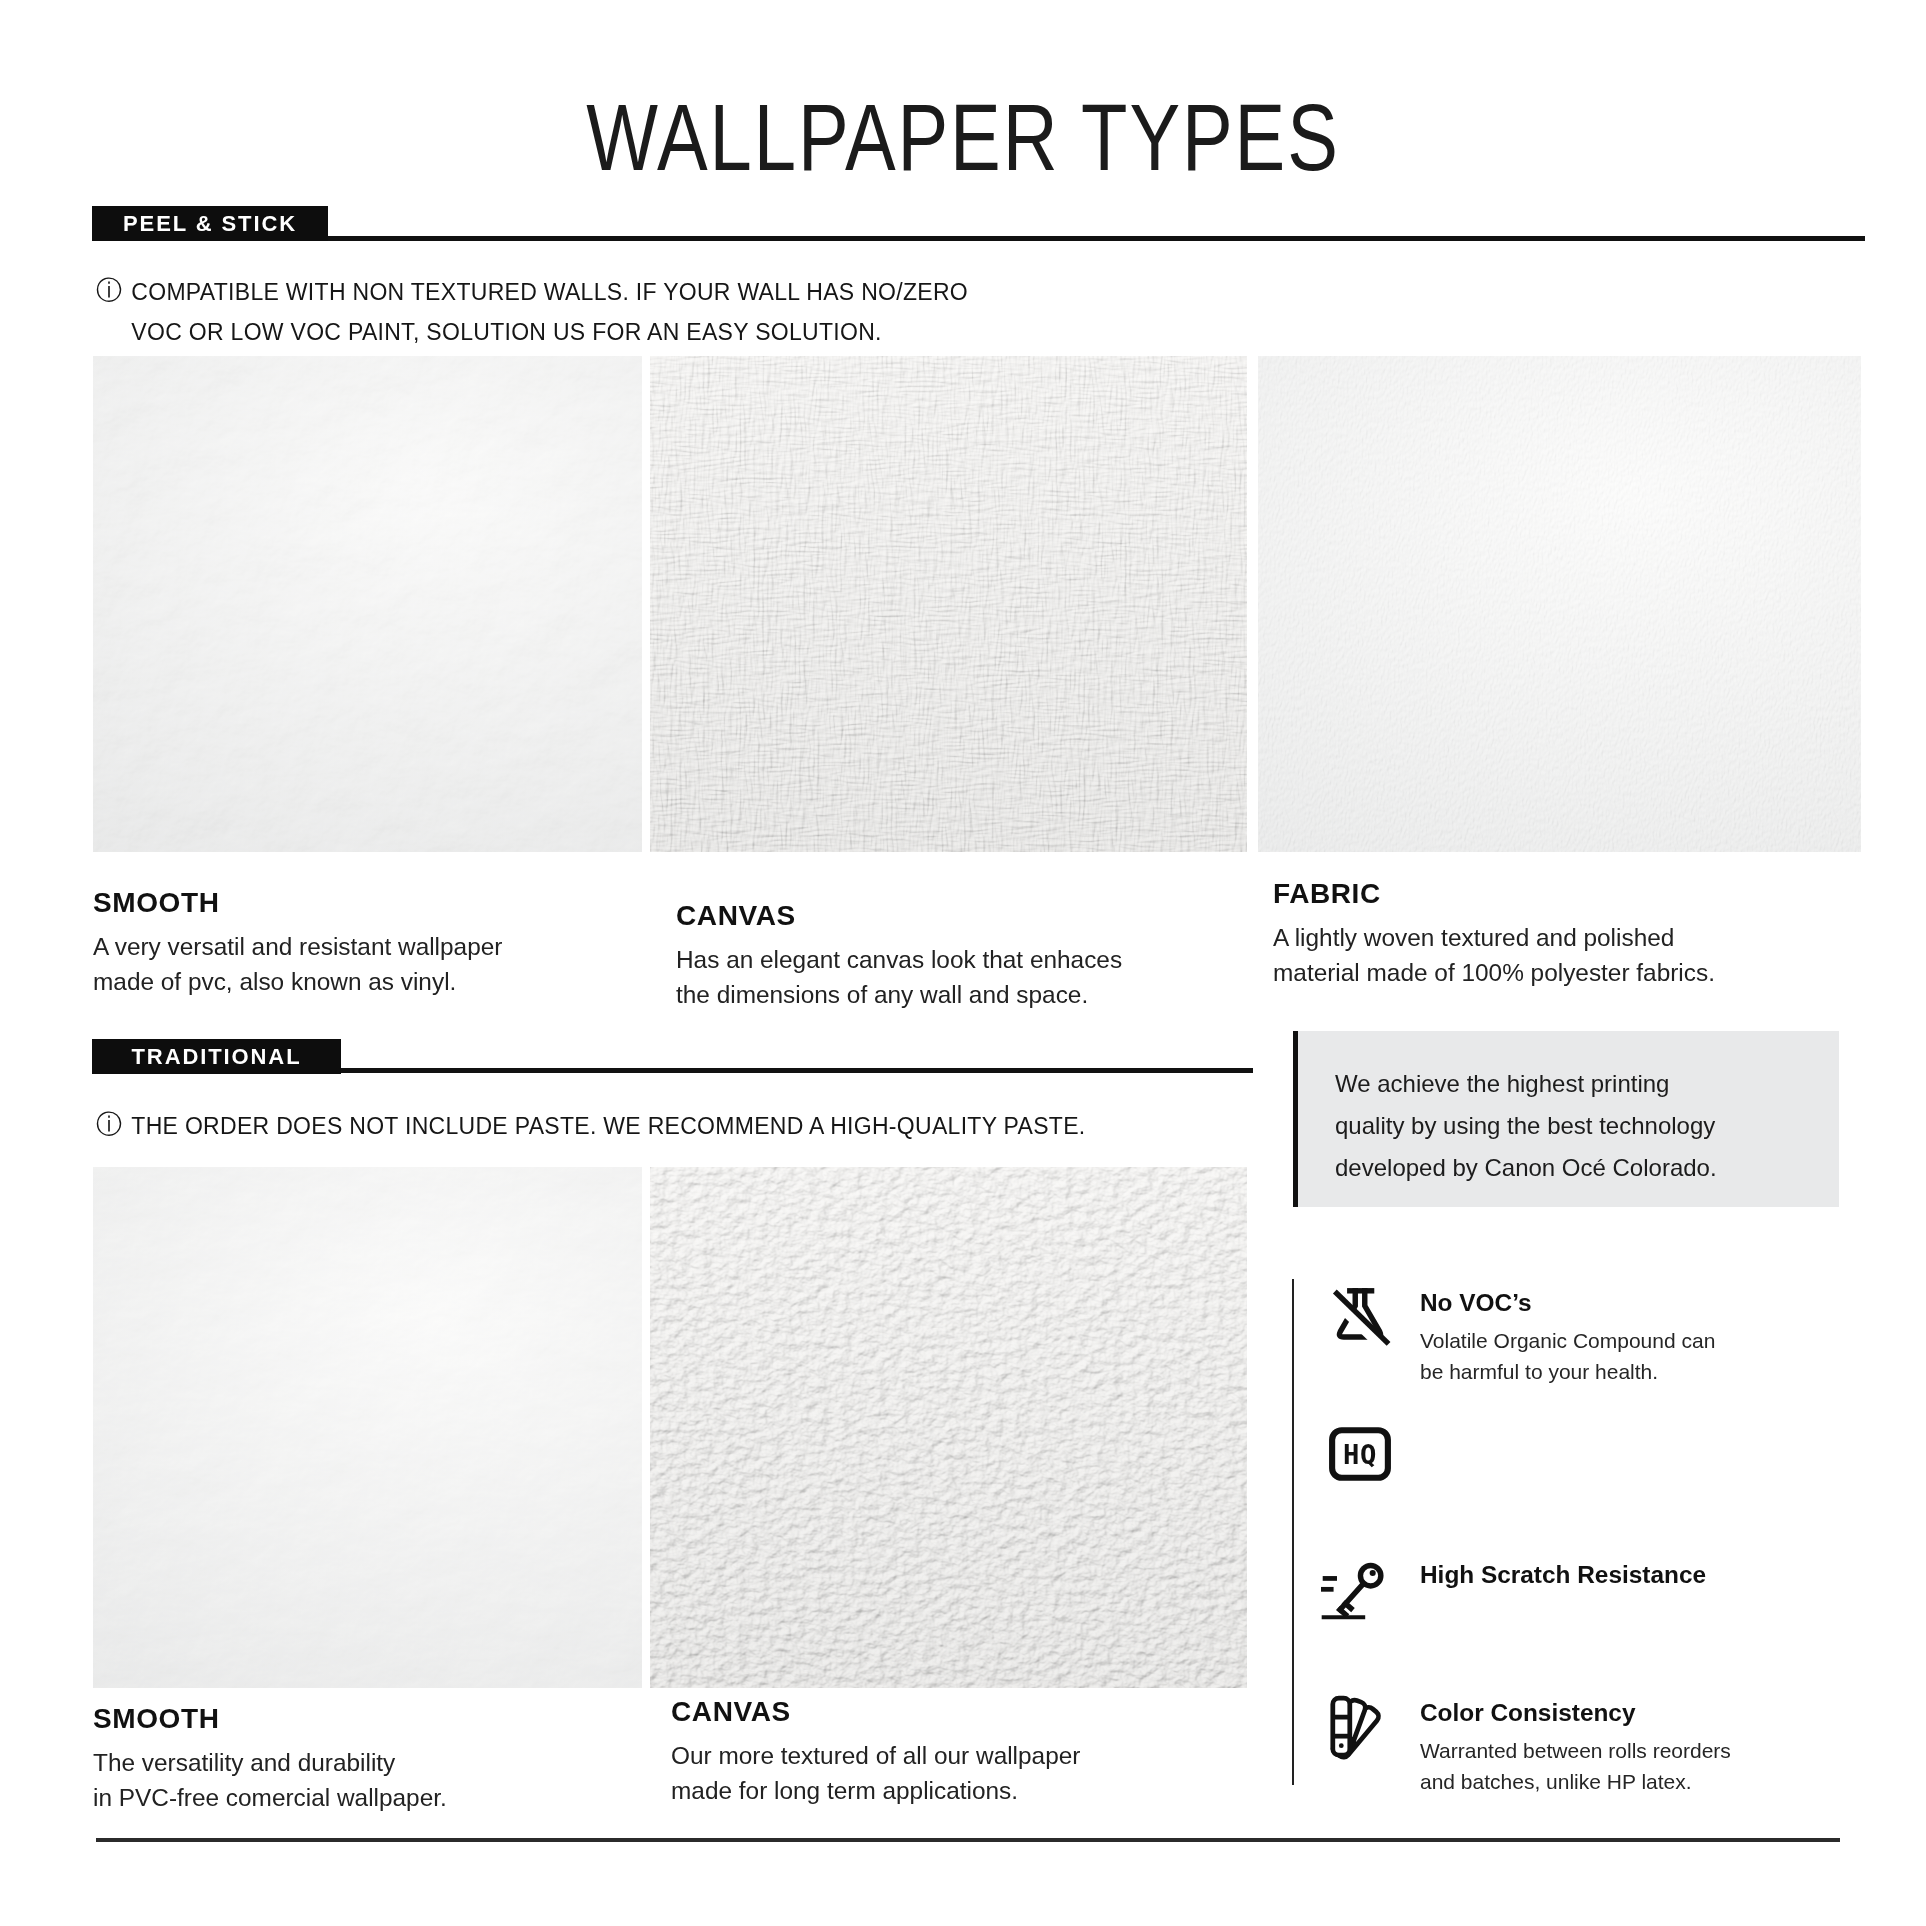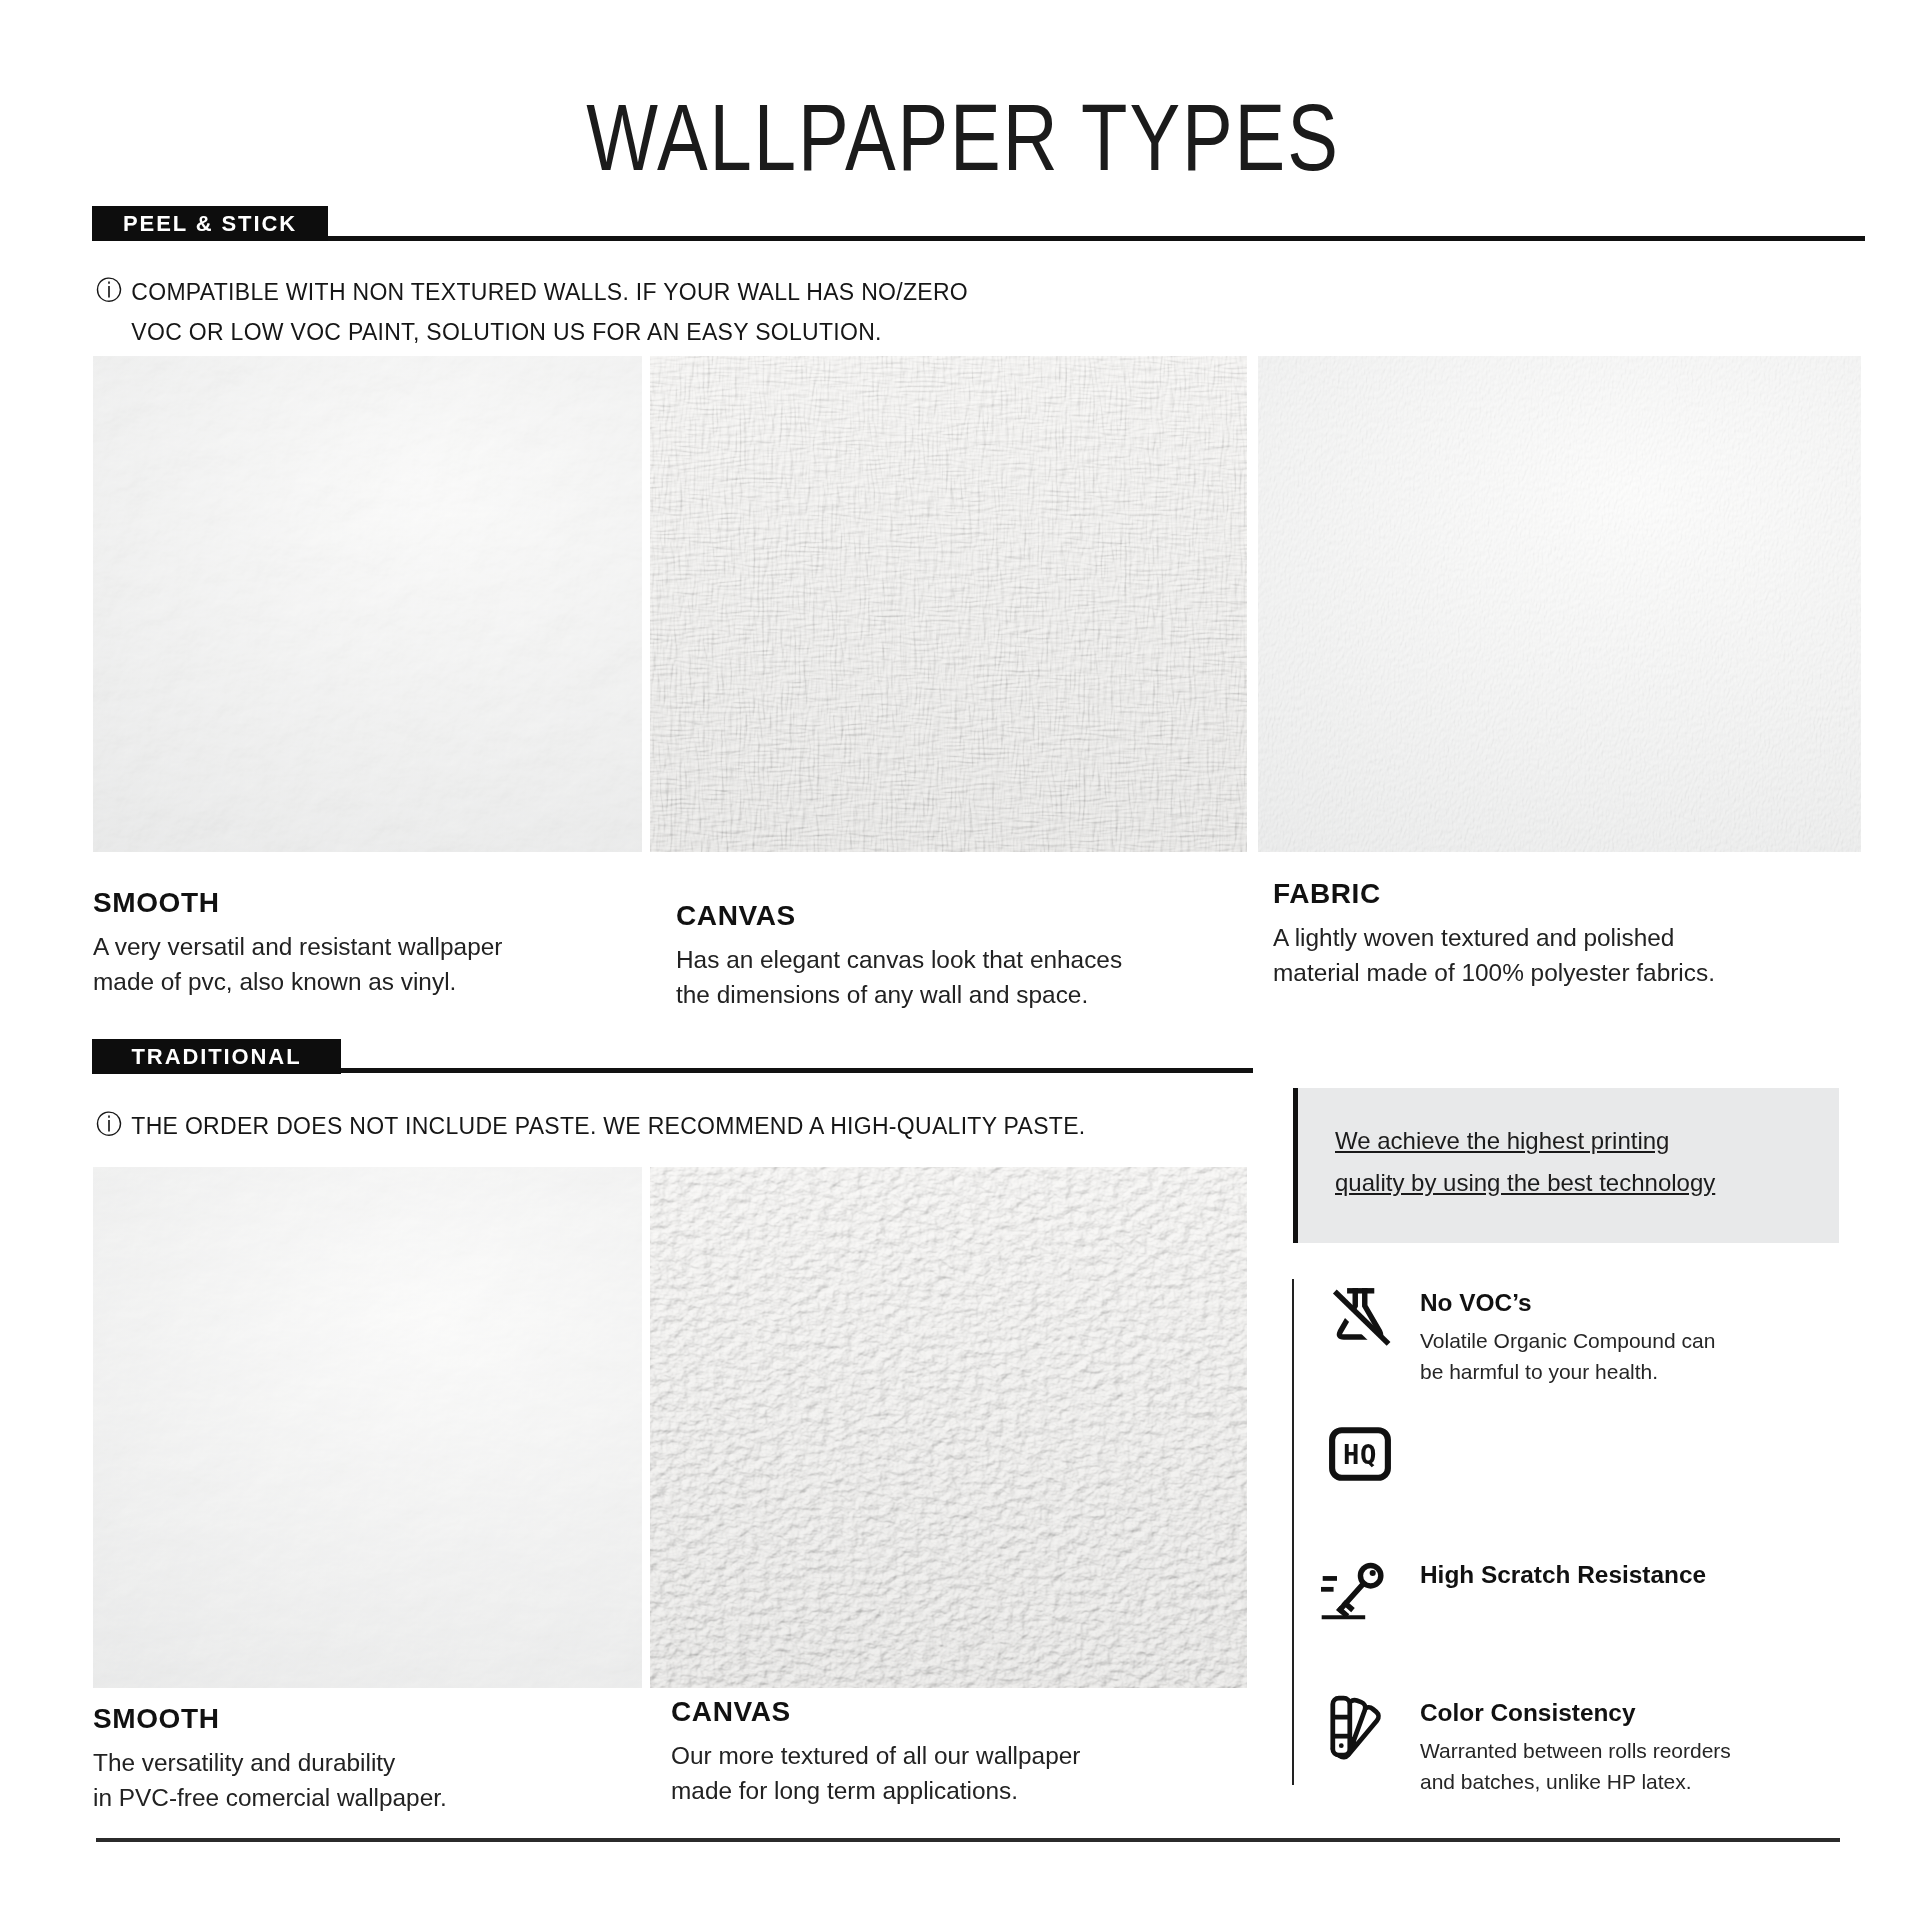--- a/index.html
+++ b/index.html
@@ -180,23 +180,24 @@
   </div>
 
   <div class="abs cap" style="left:671px;top:1696px;">
     <div class="cap-name">CANVAS</div>
     <div class="cap-desc">
       <div>Our more textured of all our wallpaper</div>
       <div>made for long term applications.</div>
     </div>
   </div>
 
-  <div class="abs graybox" style="left:1293px;top:1088px;width:546px;height:155px;text-decoration:underline;">
+  <div class="abs graybox" style="left:1293px;top:1031px;width:546px;height:176px;">
     <div>We achieve the highest printing</div>
     <div>quality by using the best technology</div>
+    <div>developed by Canon Océ Colorado.</div>
   </div>
 
   <div class="abs vline" style="left:1292px;top:1279px;width:1.9px;height:506px;"></div>
 
   <div class="abs feat-icon" style="left:1326px;top:1284px;">
     <svg viewBox="0 0 100 100" aria-hidden="true">
       <g fill="none" stroke="#111111" stroke-width="8" stroke-linecap="square">
         <path d="M35 10 H67"></path>
         <path d="M43 10 V32 L21 70 Q17 78 26 78 H74 Q83 78 79 70 L57 32 V10"></path>
       </g>

